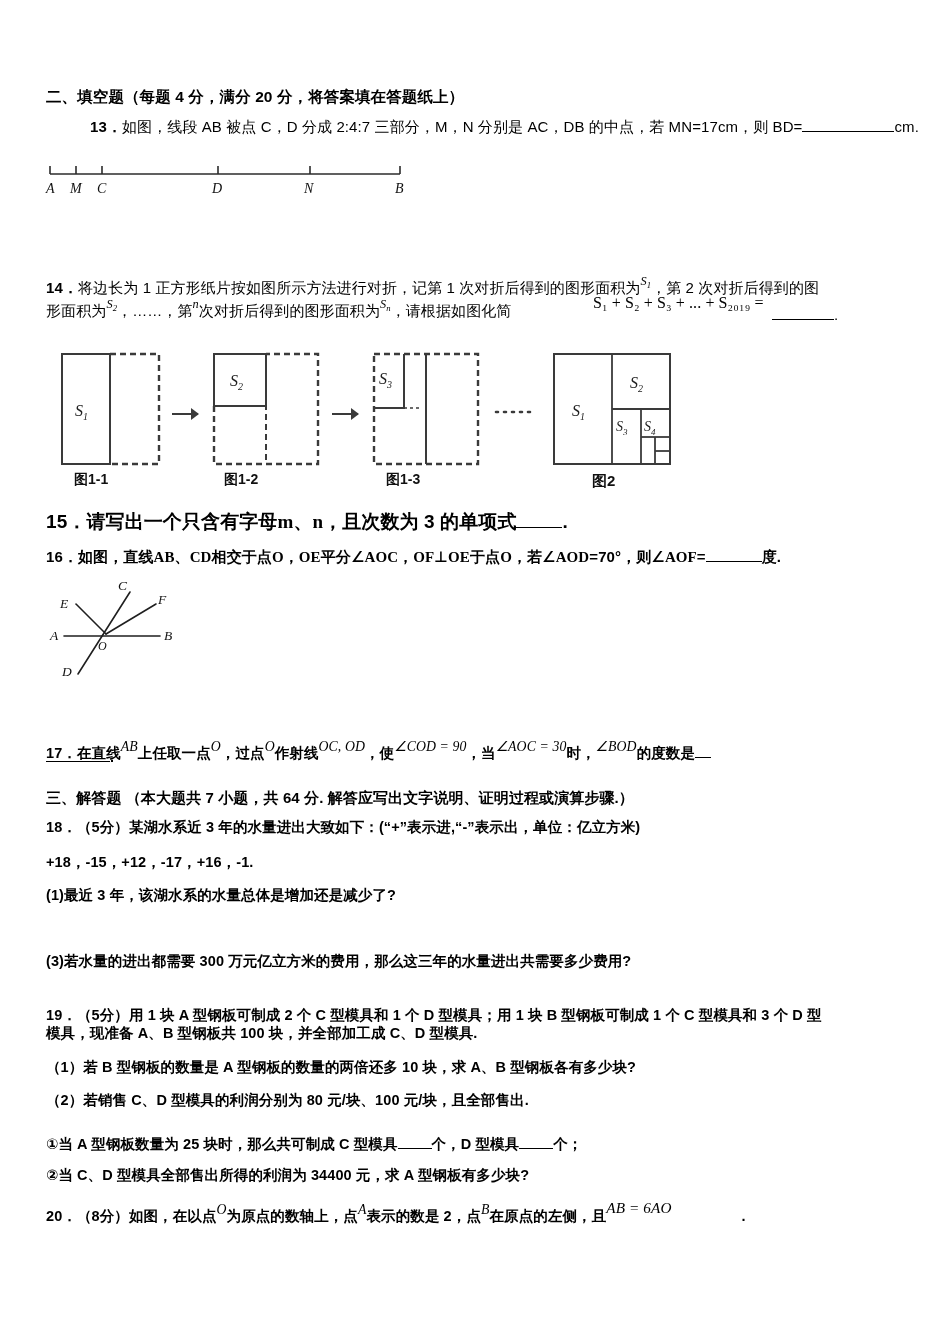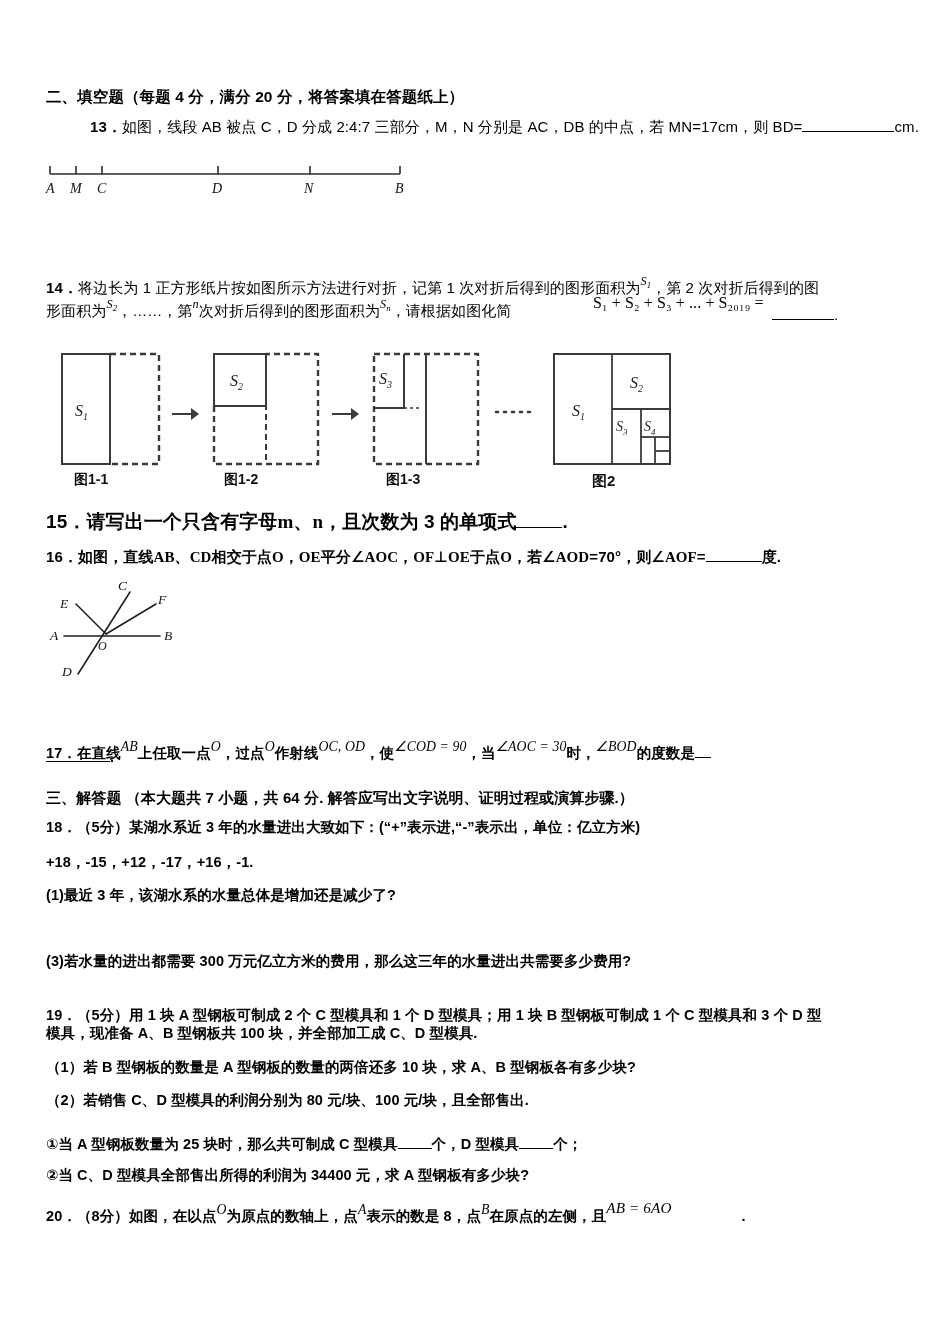--- a/index.html
+++ b/index.html
@@ -223,16 +223,16 @@
 
   <div class="line sans bold" style="left:46px; top:1135px; font-size:14.5px;">
     <span>①</span><span>当 A 型钢板数量为 25 块时，那么共可制成 C 型模具</span><span class="blank" style="width:34px; height:13px;"></span><span>个，D 型模具</span><span class="blank" style="width:34px; height:13px;"></span><span>个；</span>
   </div>
 
   <div class="line sans bold" style="left:46px; top:1168px; font-size:14.5px;">
     <span>②</span><span>当 C、D 型模具全部售出所得的利润为 34400 元，求 A 型钢板有多少块?</span>
   </div>
 
   <div class="line sans bold" style="left:46px; top:1208px; font-size:14.5px;">
-    <span>20．</span><span>（8分）如图，在以点</span><span class="raise">O</span><span>为原点的数轴上，点</span><span class="raise">A</span><span>表示的数是 8，点</span><span class="raise">B</span><span>在原点的左侧，且</span><span class="raise" style="font-size:1.05em;">AB = 6AO</span><span style="padding-left:70px;">.</span>
+    <span>20．</span><span>（8分）如图，在以点</span><span class="raise">O</span><span>为原点的数轴上，点</span><span class="raise">A</span><span>表示的数是 2，点</span><span class="raise">B</span><span>在原点的左侧，且</span><span class="raise" style="font-size:1.05em;">AB = 6AO</span><span style="padding-left:70px;">.</span>
   </div>
 
 </div>
 
 </body></html>

